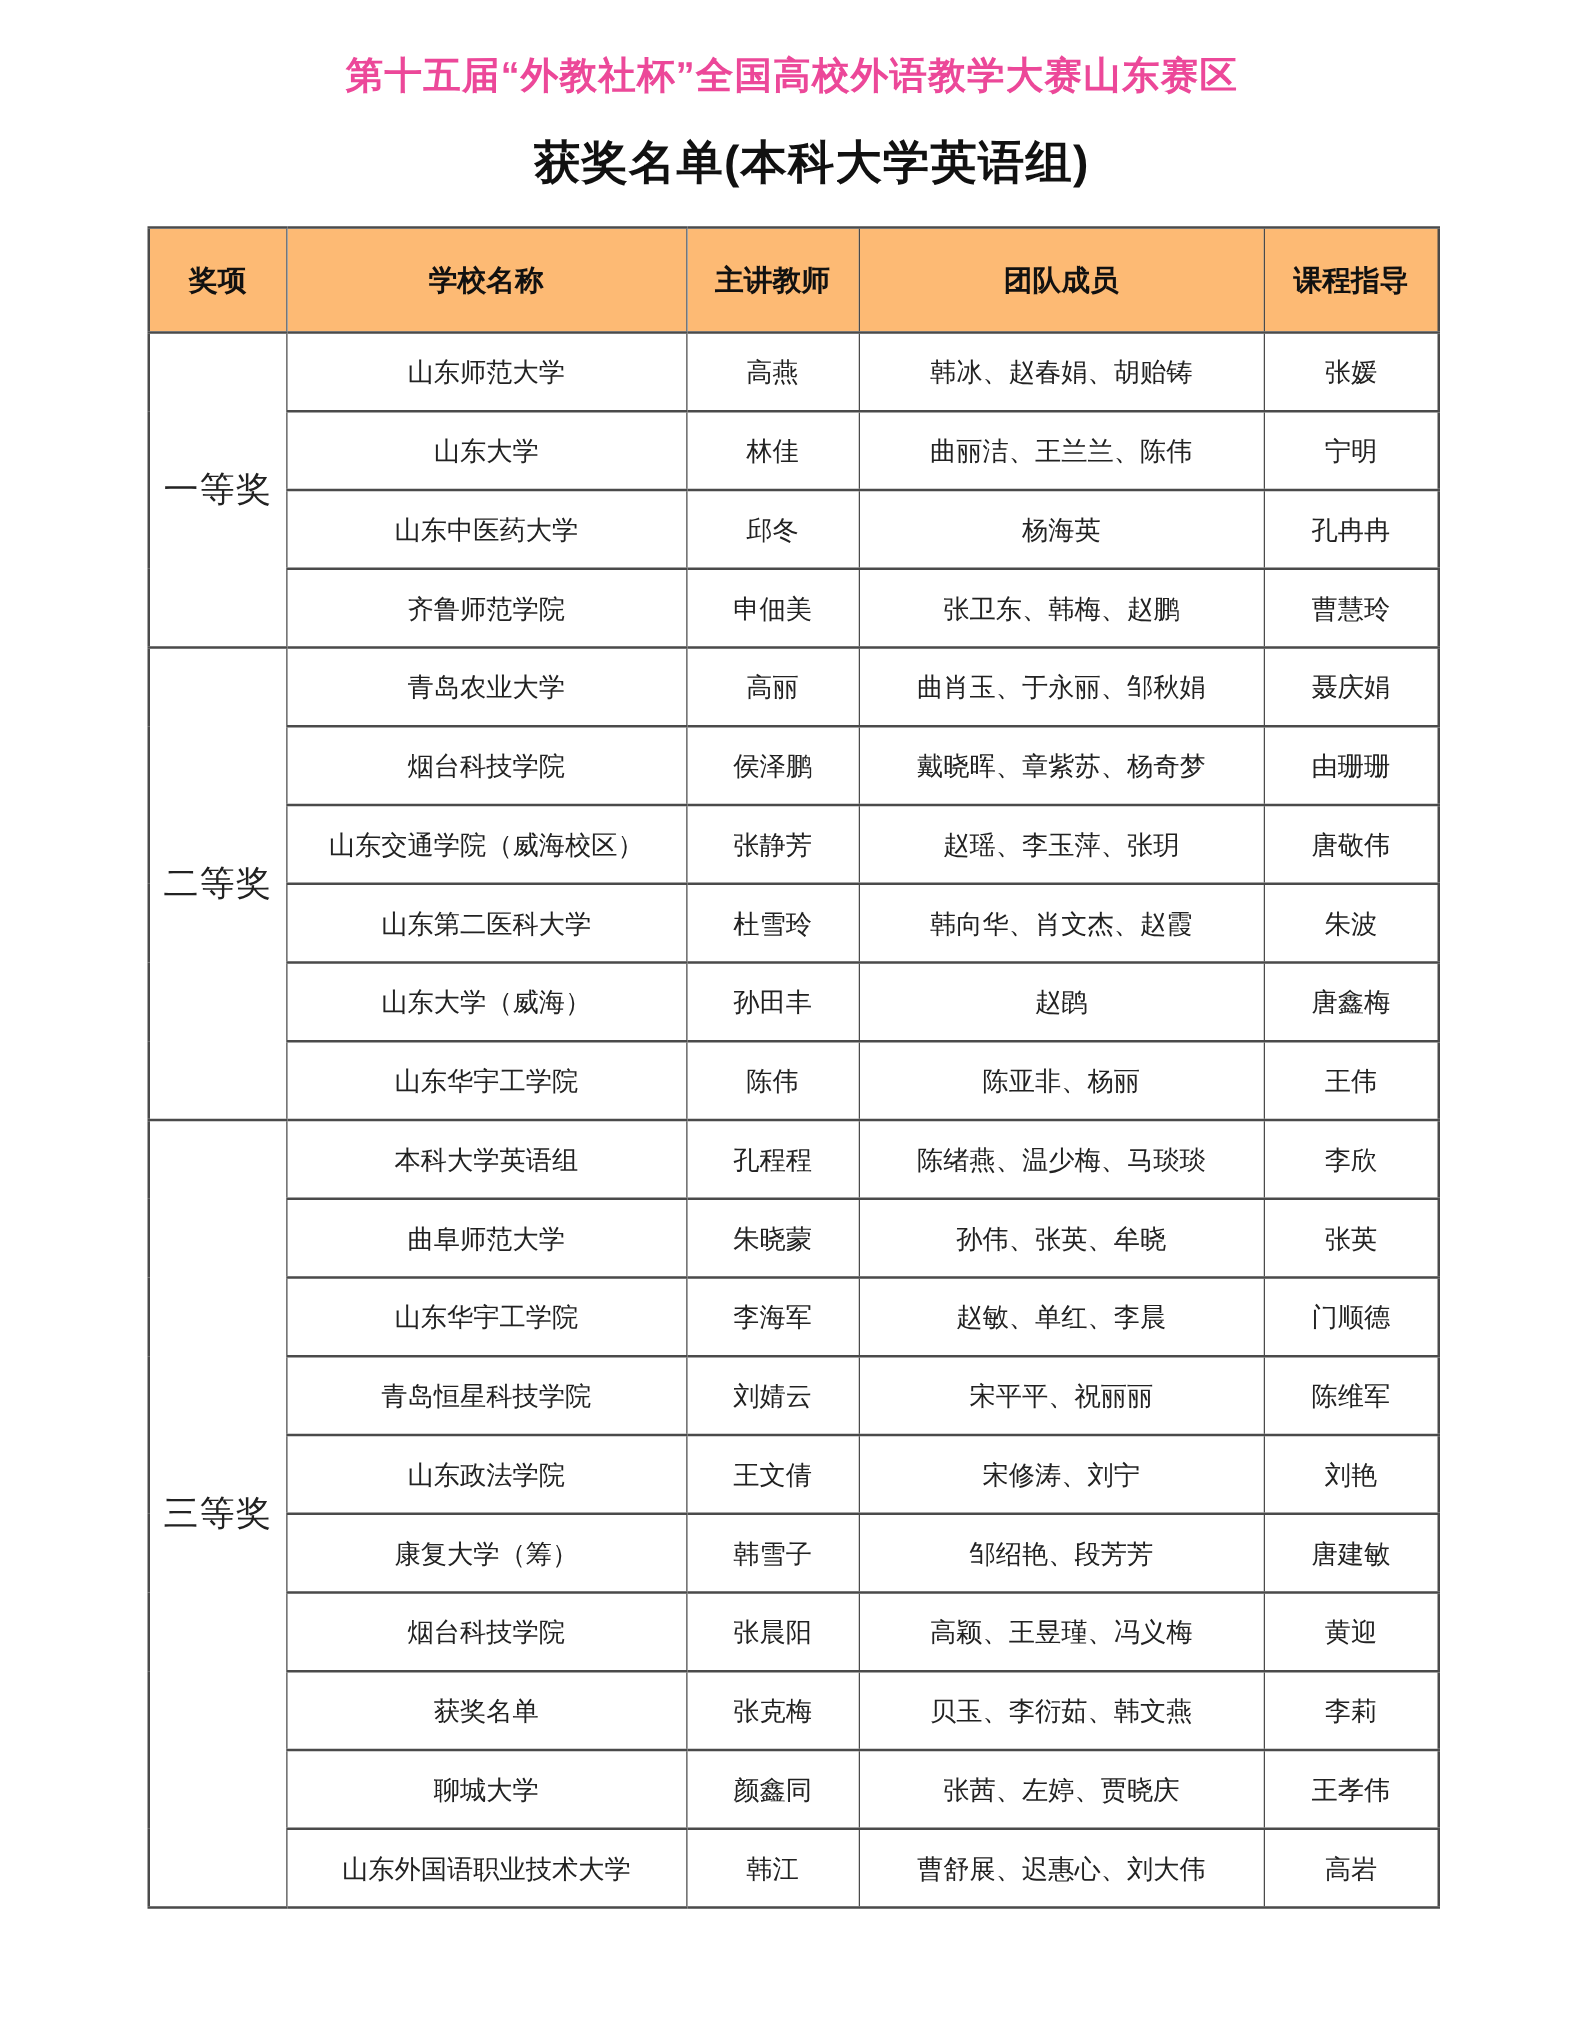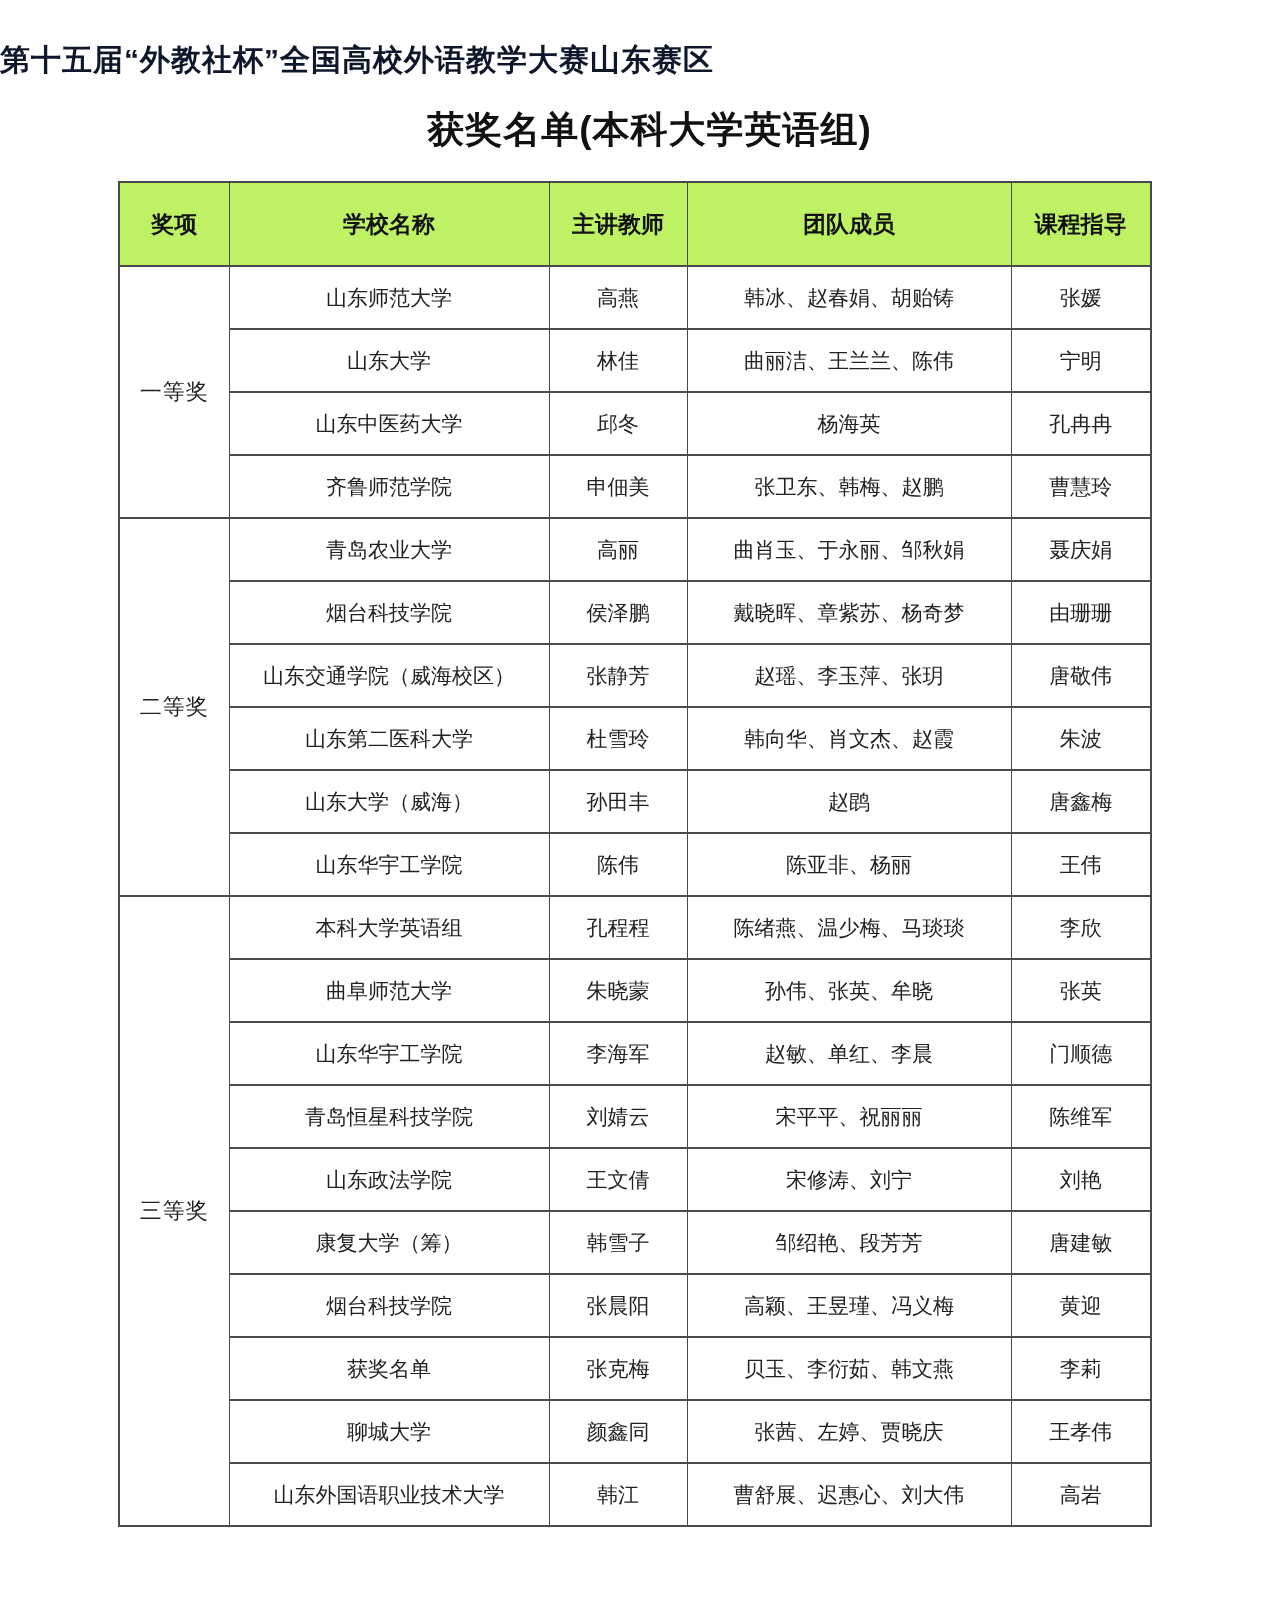--- a/index.html
+++ b/index.html
@@ -12,25 +12,26 @@
     width: 1267px;
     height: 1623px;
     margin: 0 auto;
     background: #ffffff;
     overflow: hidden;
     font-family: "Liberation Serif", serif;
     color: #1f1f1f;
   }
   .page-title {
     margin: 40px 0 0 0;
+    text-align: center;
     font-family: "Liberation Sans", sans-serif;
     font-weight: 700;
     font-size: 30px;
     letter-spacing: 1px;
-    color: #0f172a;
+    color: #ec4899;
   }
   .page-subtitle {
     margin: 24px 0 0 0;
     text-align: center;
     font-family: "Liberation Sans", sans-serif;
     font-weight: 700;
     font-size: 37px;
     letter-spacing: 1px;
     color: #111111;
     padding-left: 32px;
@@ -46,34 +47,34 @@
     border: 1px solid #4a4a4a;
     border-top-width: 2px;
     border-bottom-width: 2px;
     text-align: center;
     vertical-align: middle;
     padding: 0 4px;
     overflow: hidden;
   }
   .award-table th {
     height: 82px;
-    background: #bef264;
+    background: #fdba74;
     font-family: "Liberation Sans", sans-serif;
     font-weight: 700;
     font-size: 23px;
     color: #111111;
   }
   .award-table td {
     height: 61px;
     font-size: 21px;
     color: #222222;
     background: #ffffff;
   }
   .award-table td.award {
-    font-size: 22px;
+    font-size: 28px;
     letter-spacing: 1px;
     margin-left: 26px;
   }
   .watermark {
     position: absolute;
     right: 36px;
     bottom: 40px;
     display: flex;
     align-items: center;
     gap: 14px;

